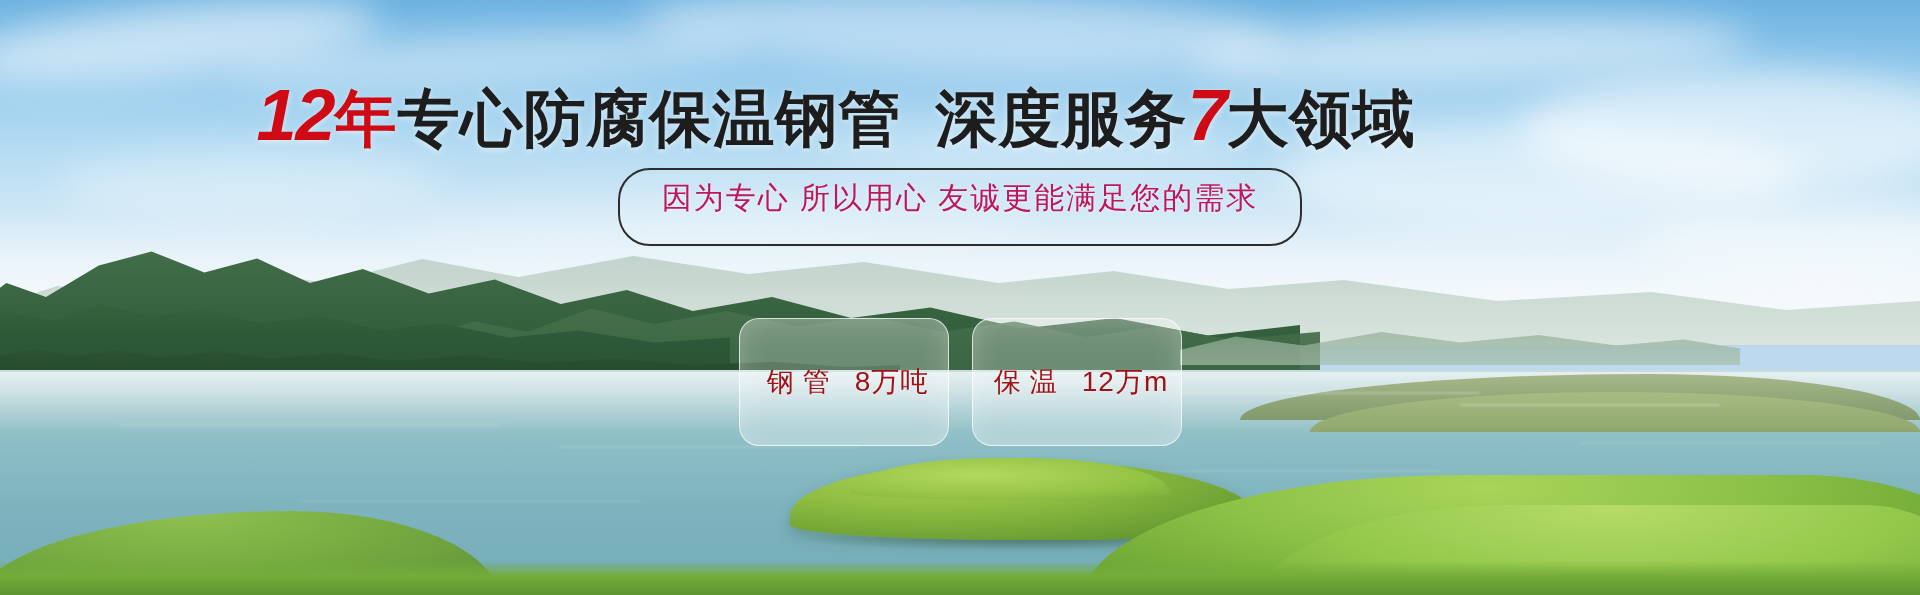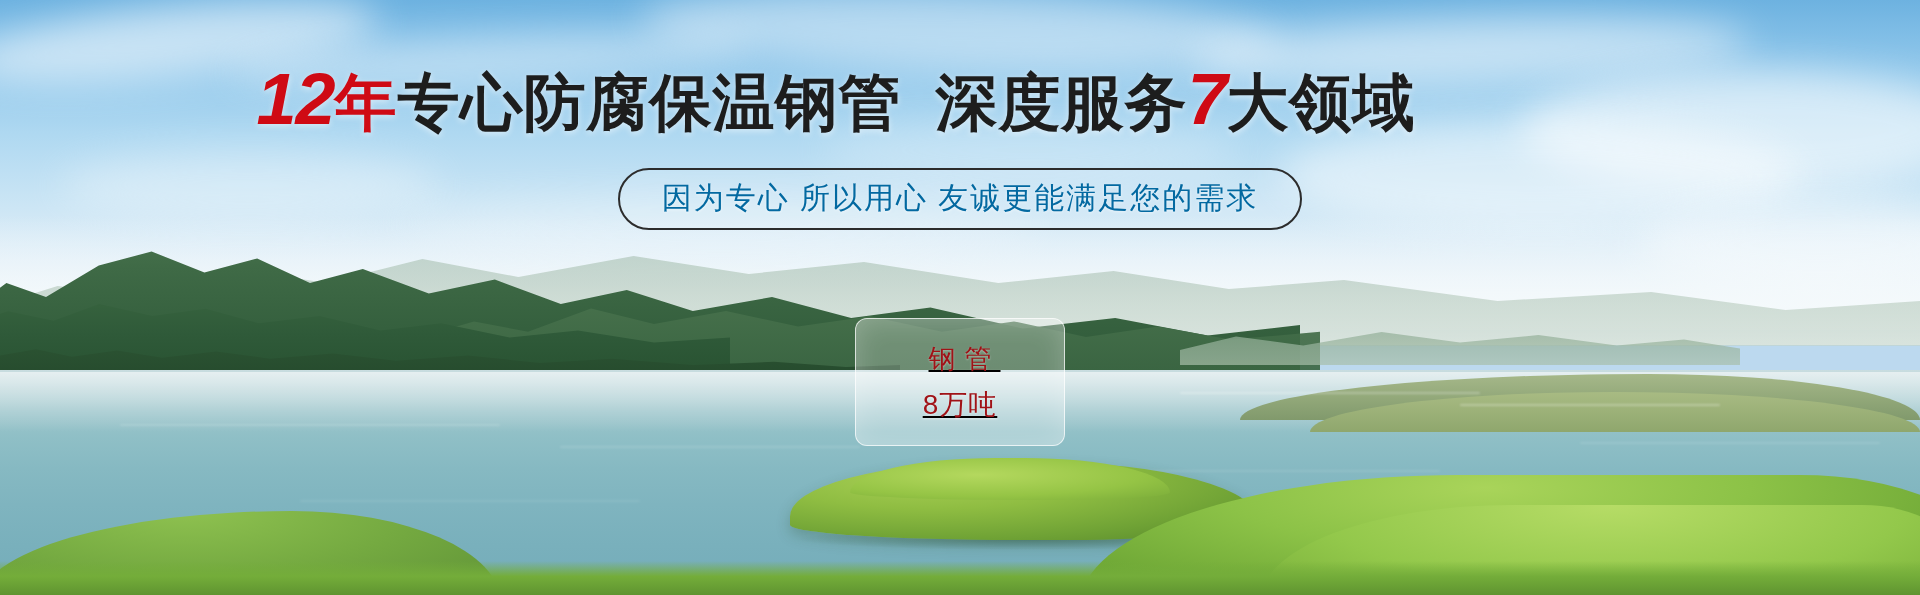--- a/index.html
+++ b/index.html
@@ -237,21 +237,21 @@
 
   
   .content {
     position: absolute;
     left: 0; top: 0;
     width: 1920px; height: 595px;
   }
 
   .headline {
     position: absolute;
-    top: 64px;
+    top: 80px;
     left: 0;
     width: 1672px;
     text-align: center;
     white-space: nowrap;
     font-size: 62px;
     line-height: 70px;
     font-weight: bold;
     color: #1d1d1d;
     letter-spacing: 1px;
     text-shadow: 0 2px 6px rgba(255,255,255,.55);
@@ -273,55 +273,54 @@
 
   .subtitle-wrap {
     position: absolute;
     top: 168px;
     left: 0;
     width: 1920px;
     text-align: center;
   }
   .subtitle {
     display: inline-block;
-    padding: 11px 42px 13px;
+    padding: 11px 42px 29px;
     border: 2px solid #2c2c2c;
     border-radius: 32px;
     font-size: 30px;
     line-height: 34px;
-    color: #0369a1;
+    color: #be185d;
     letter-spacing: 2px;
     white-space: nowrap;
     background: rgba(255,255,255,.10);
     text-shadow: 0 1px 3px rgba(255,255,255,.6);
   }
 
   
   .cards {
     position: absolute;
     top: 318px;
     left: 0;
     width: 1920px;
     display: flex;
     justify-content: center;
     gap: 23px;
   }
   .card {
     width: 208px;
     height: 126px;
-    border-radius: 12px;
+    border-radius: 20px;
     border: 1px solid rgba(255,255,255,.75);
     background: rgba(255,255,255,.26);
     box-shadow: inset 0 0 28px rgba(255,255,255,.22);
     display: flex;
-    flex-direction: column;
+    flex-direction: row;
     align-items: center;
     justify-content: center;
     gap: 16px;
-    text-decoration: underline;
   }
   .card-label {
     font-size: 27px;
     line-height: 30px;
     color: #a01217;
     letter-spacing: 9px;
     text-indent: 9px;
     font-weight: normal;
     text-shadow: 0 1px 2px rgba(255,255,255,.45);
   }
@@ -397,16 +396,20 @@
     </div>
 
     <div class="cards">
 
       <div class="card">
         <div class="card-label">钢管</div>
         <div class="card-value"><span>8万吨</span></div>
       </div>
 
 
+      <div class="card">
+        <div class="card-label">保温</div>
+        <div class="card-value"><span>12万m</span></div>
+      </div>
 
     </div>
   </div>
 </div>
 
 </body></html>

